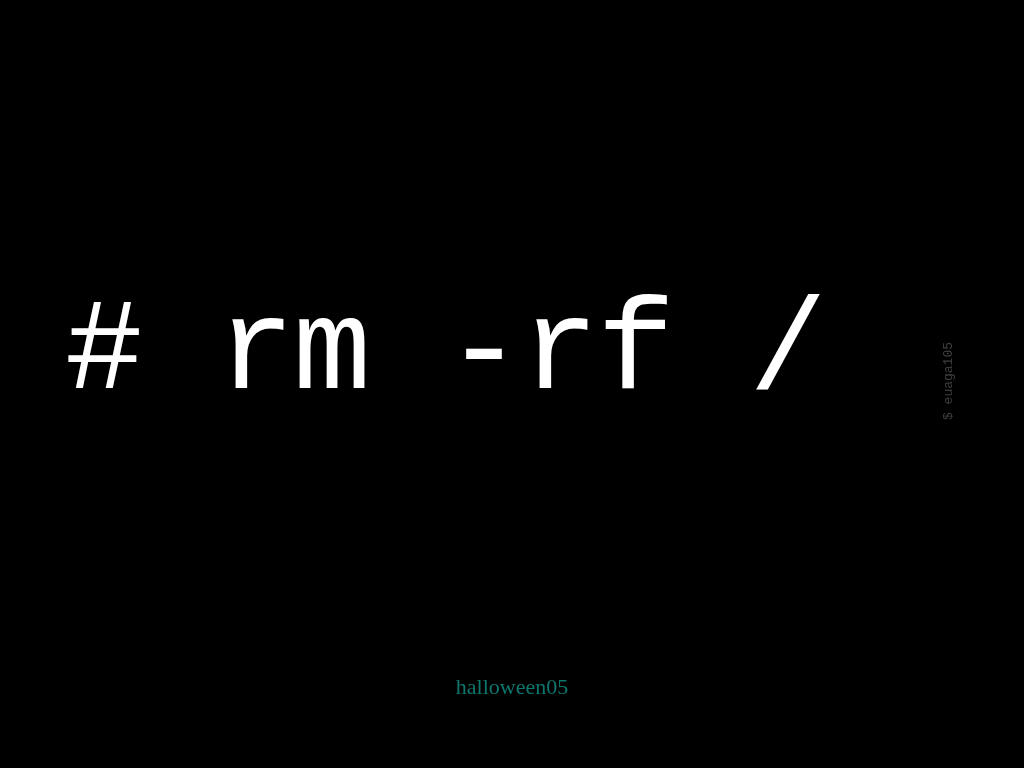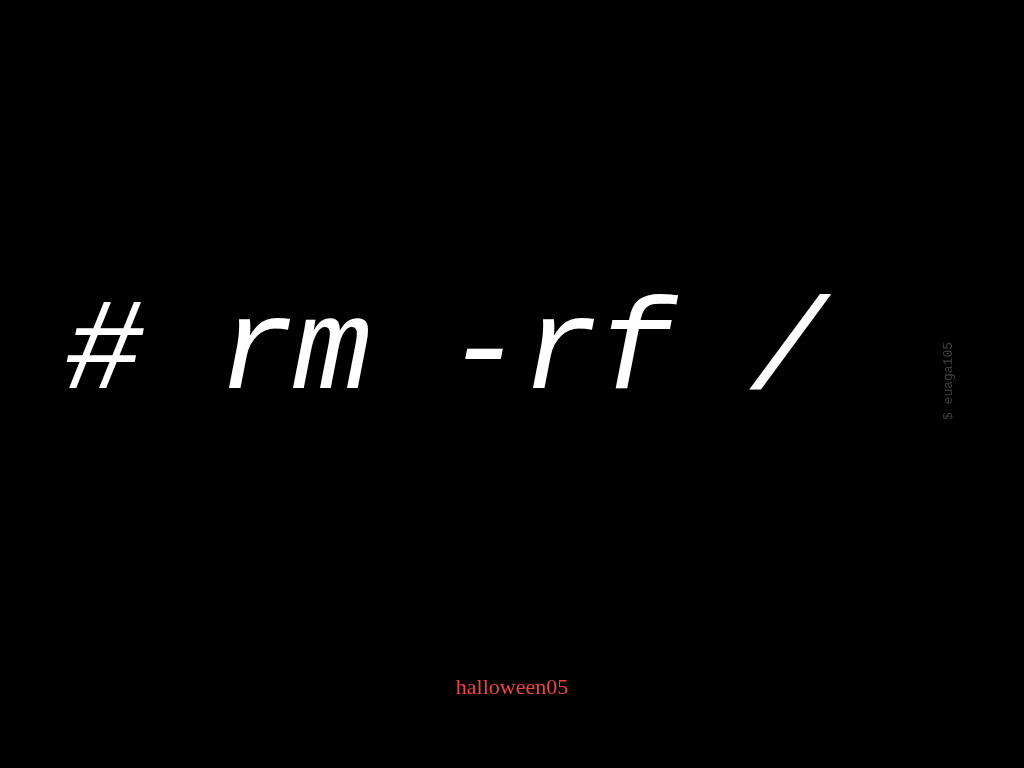--- a/index.html
+++ b/index.html
@@ -17,41 +17,40 @@
     }
     .main-command {
       position: absolute;
       left: 65px;
       top: 280px;
       color: #ffffff;
       font-size: 130px;
       font-weight: normal;
       white-space: pre;
       letter-spacing: -2px;
-      font-style: italic;
     }
     .side-label {
       position: absolute;
       right: 68px;
       top: 342px;
       color: #888888;
       font-size: 13px;
       font-weight: normal;
       transform: rotate(180deg);
       writing-mode: vertical-rl;
       white-space: nowrap;
       opacity: 0.45;
     }
     .bottom-caption {
       position: absolute;
       left: 0;
       right: 0;
       bottom: 68px;
       text-align: center;
-      color: #ef4444;
+      color: #0f766e;
       font-size: 22px;
       font-weight: normal;
       font-family: Georgia, 'Times New Roman', serif;
     }
   </style>
 </head>
 <body>
 
 <div class="main-command"># rm -rf /</div>
 

